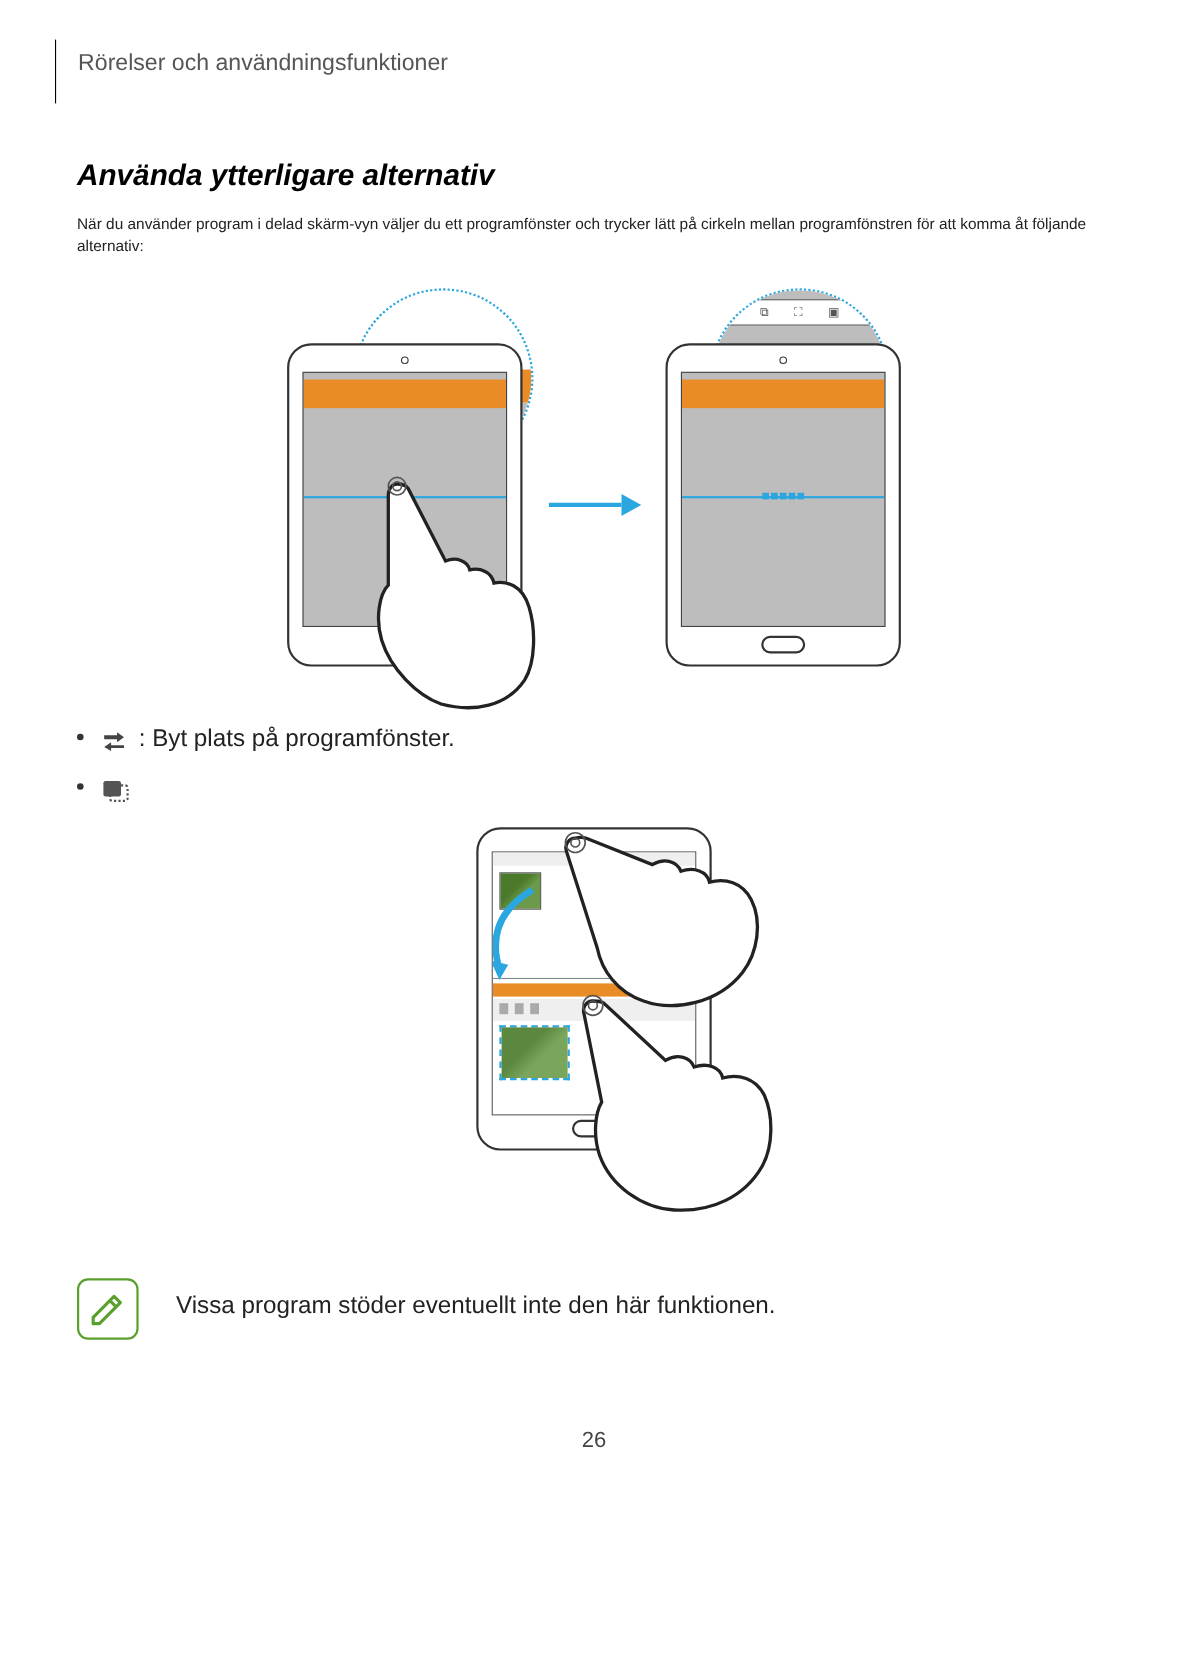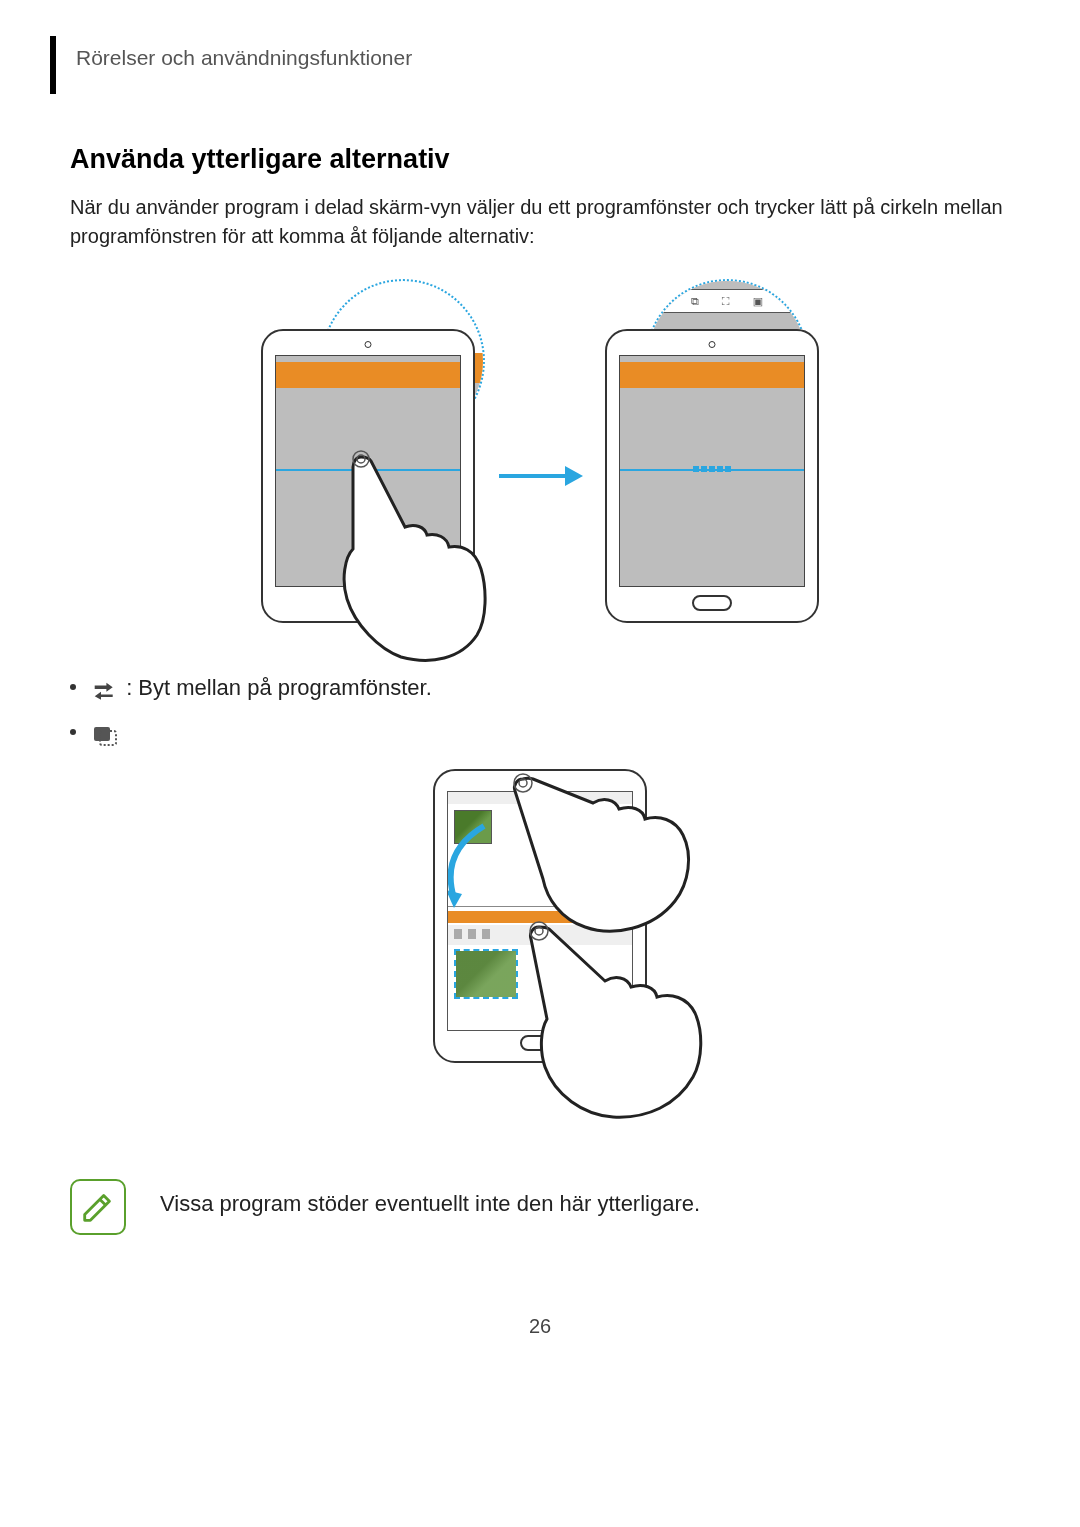--- a/index.html
+++ b/index.html
@@ -9,39 +9,40 @@
     font-family: Arial, Helvetica, sans-serif;
     color: #222;
     width: 1080px;
   }
   .page {
     padding: 36px 70px 40px 70px;
     position: relative;
     box-sizing: border-box;
   }
   .header-area {
-    border-left: 6px solid #000000;
+    border-left: 1px solid #000000;
     height: 58px;
     margin-left: -20px;
     padding-left: 20px;
   }
   .header-text {
     font-size: 21px;
     color: #555;
     padding-top: 10px;
   }
   .subheading {
     font-weight: bold;
     font-size: 27px;
     margin-top: 50px;
     margin-bottom: 18px;
     color: #000;
+    font-style: italic;
   }
   .body-text {
-    font-size: 20px;
+    font-size: 14px;
     line-height: 1.45;
     color: #222;
   }
   .figure-row {
     display: flex;
     justify-content: center;
     align-items: center;
     gap: 20px;
     margin: 30px 0 30px 0;
     position: relative;
@@ -405,21 +406,21 @@
 
   <div class="bullet-list">
     <div class="bullet-item">
       <div class="bullet-dot"></div>
       <div>
         <span class="inline-icon swap-icon">
           <svg viewBox="0 0 26 22">
               <path d="M 3 6 L 16 6 L 16 3 L 23 8 L 16 13 L 16 10 L 3 10 Z M 23 16 L 10 16 L 10 13 L 3 18 L 10 22 L 10 19 L 23 19 Z" fill="#444" transform="scale(0.9)"></path>
             </svg>
         </span>
-        <span>: Byt mellan på programfönster.</span>
+        <span>: Byt plats på programfönster.</span>
       </div>
     </div>
     <div class="bullet-item">
       <div class="bullet-dot"></div>
       <div>
         <span class="inline-icon drag-icon">
           <svg viewBox="0 0 26 22">
               <rect x="2" y="2" width="16" height="14" rx="2" fill="#555"></rect>
               <rect x="8" y="6" width="16" height="14" rx="2" fill="none" stroke="#555" stroke-width="2" stroke-dasharray="2,2"></rect>
             </svg>
@@ -478,17 +479,17 @@
     </div>
   </div>
 
   <div class="note-row">
     <div class="note-icon">
       <svg viewBox="0 0 40 40">
         <path d="M 6 34 L 6 28 L 26 8 L 32 14 L 12 34 Z" fill="none" stroke="#5aa02c" stroke-width="3" stroke-linejoin="round"></path>
         <path d="M 22 12 L 28 18" stroke="#5aa02c" stroke-width="3"></path>
       </svg>
     </div>
-    <div class="note-text">Vissa program stöder eventuellt inte den här ytterligare.</div>
+    <div class="note-text">Vissa program stöder eventuellt inte den här funktionen.</div>
   </div>
 
   <div class="page-number">26</div>
 </div>
 
 </body></html>

